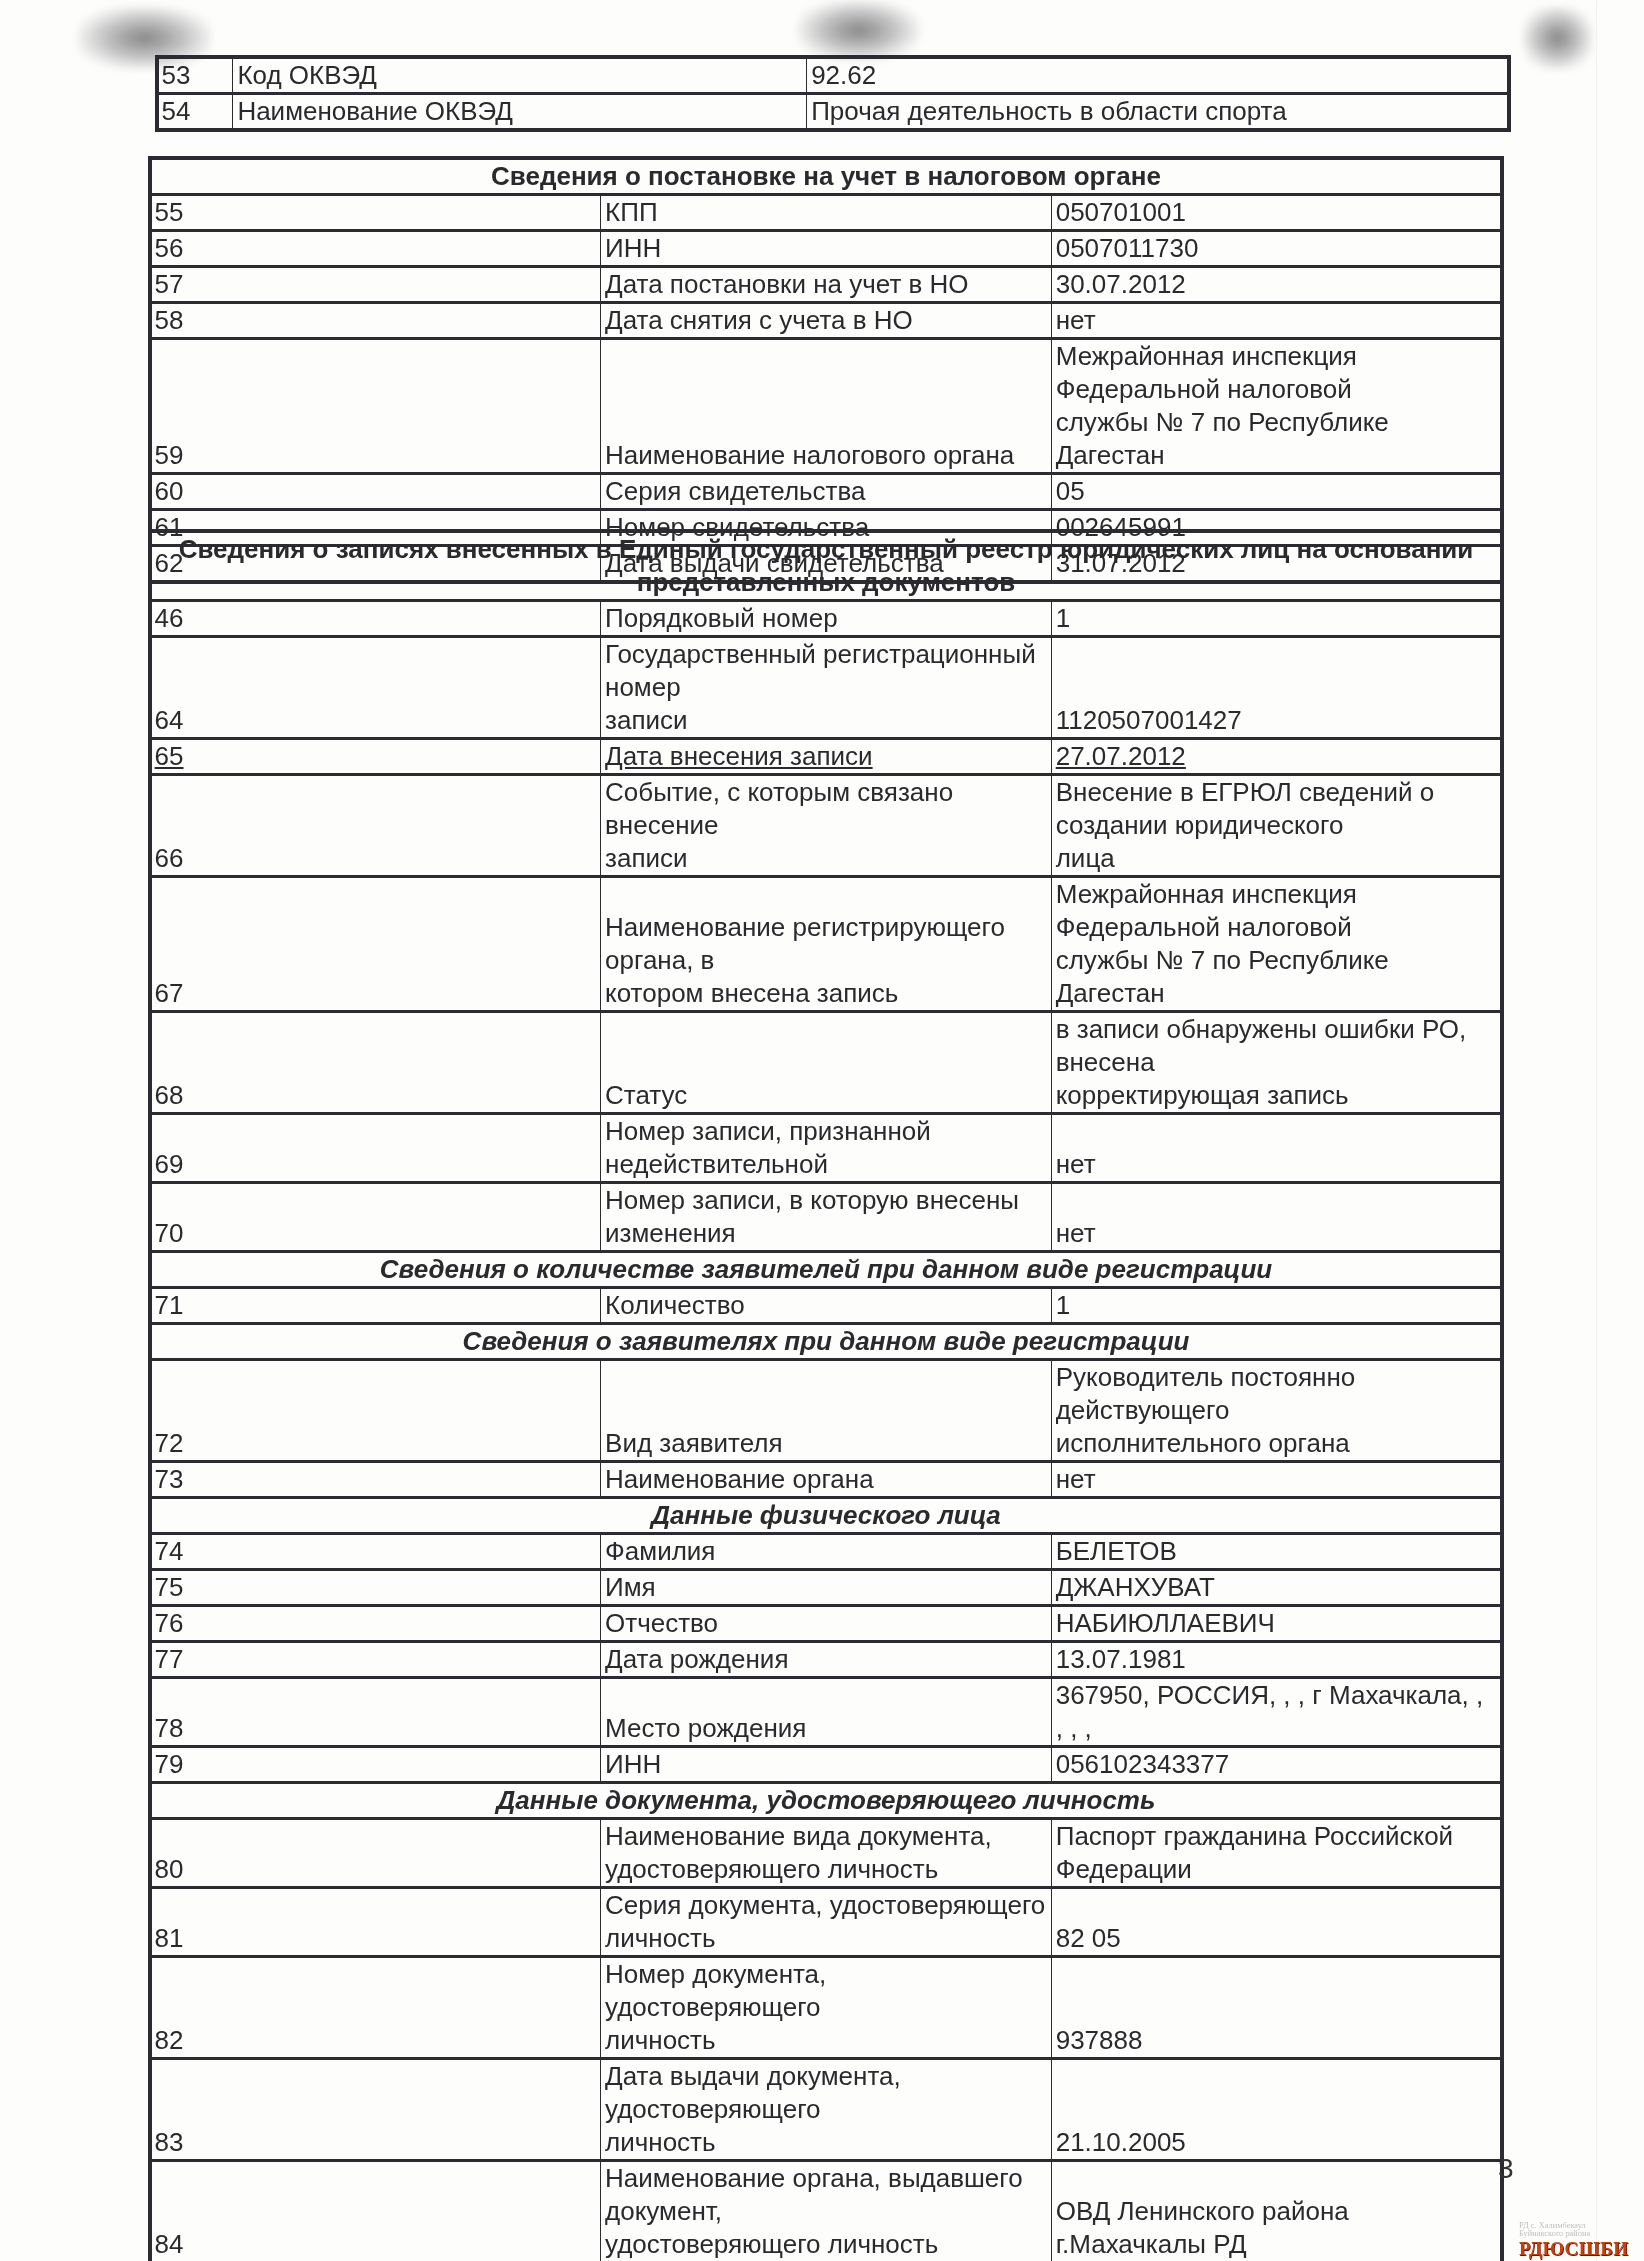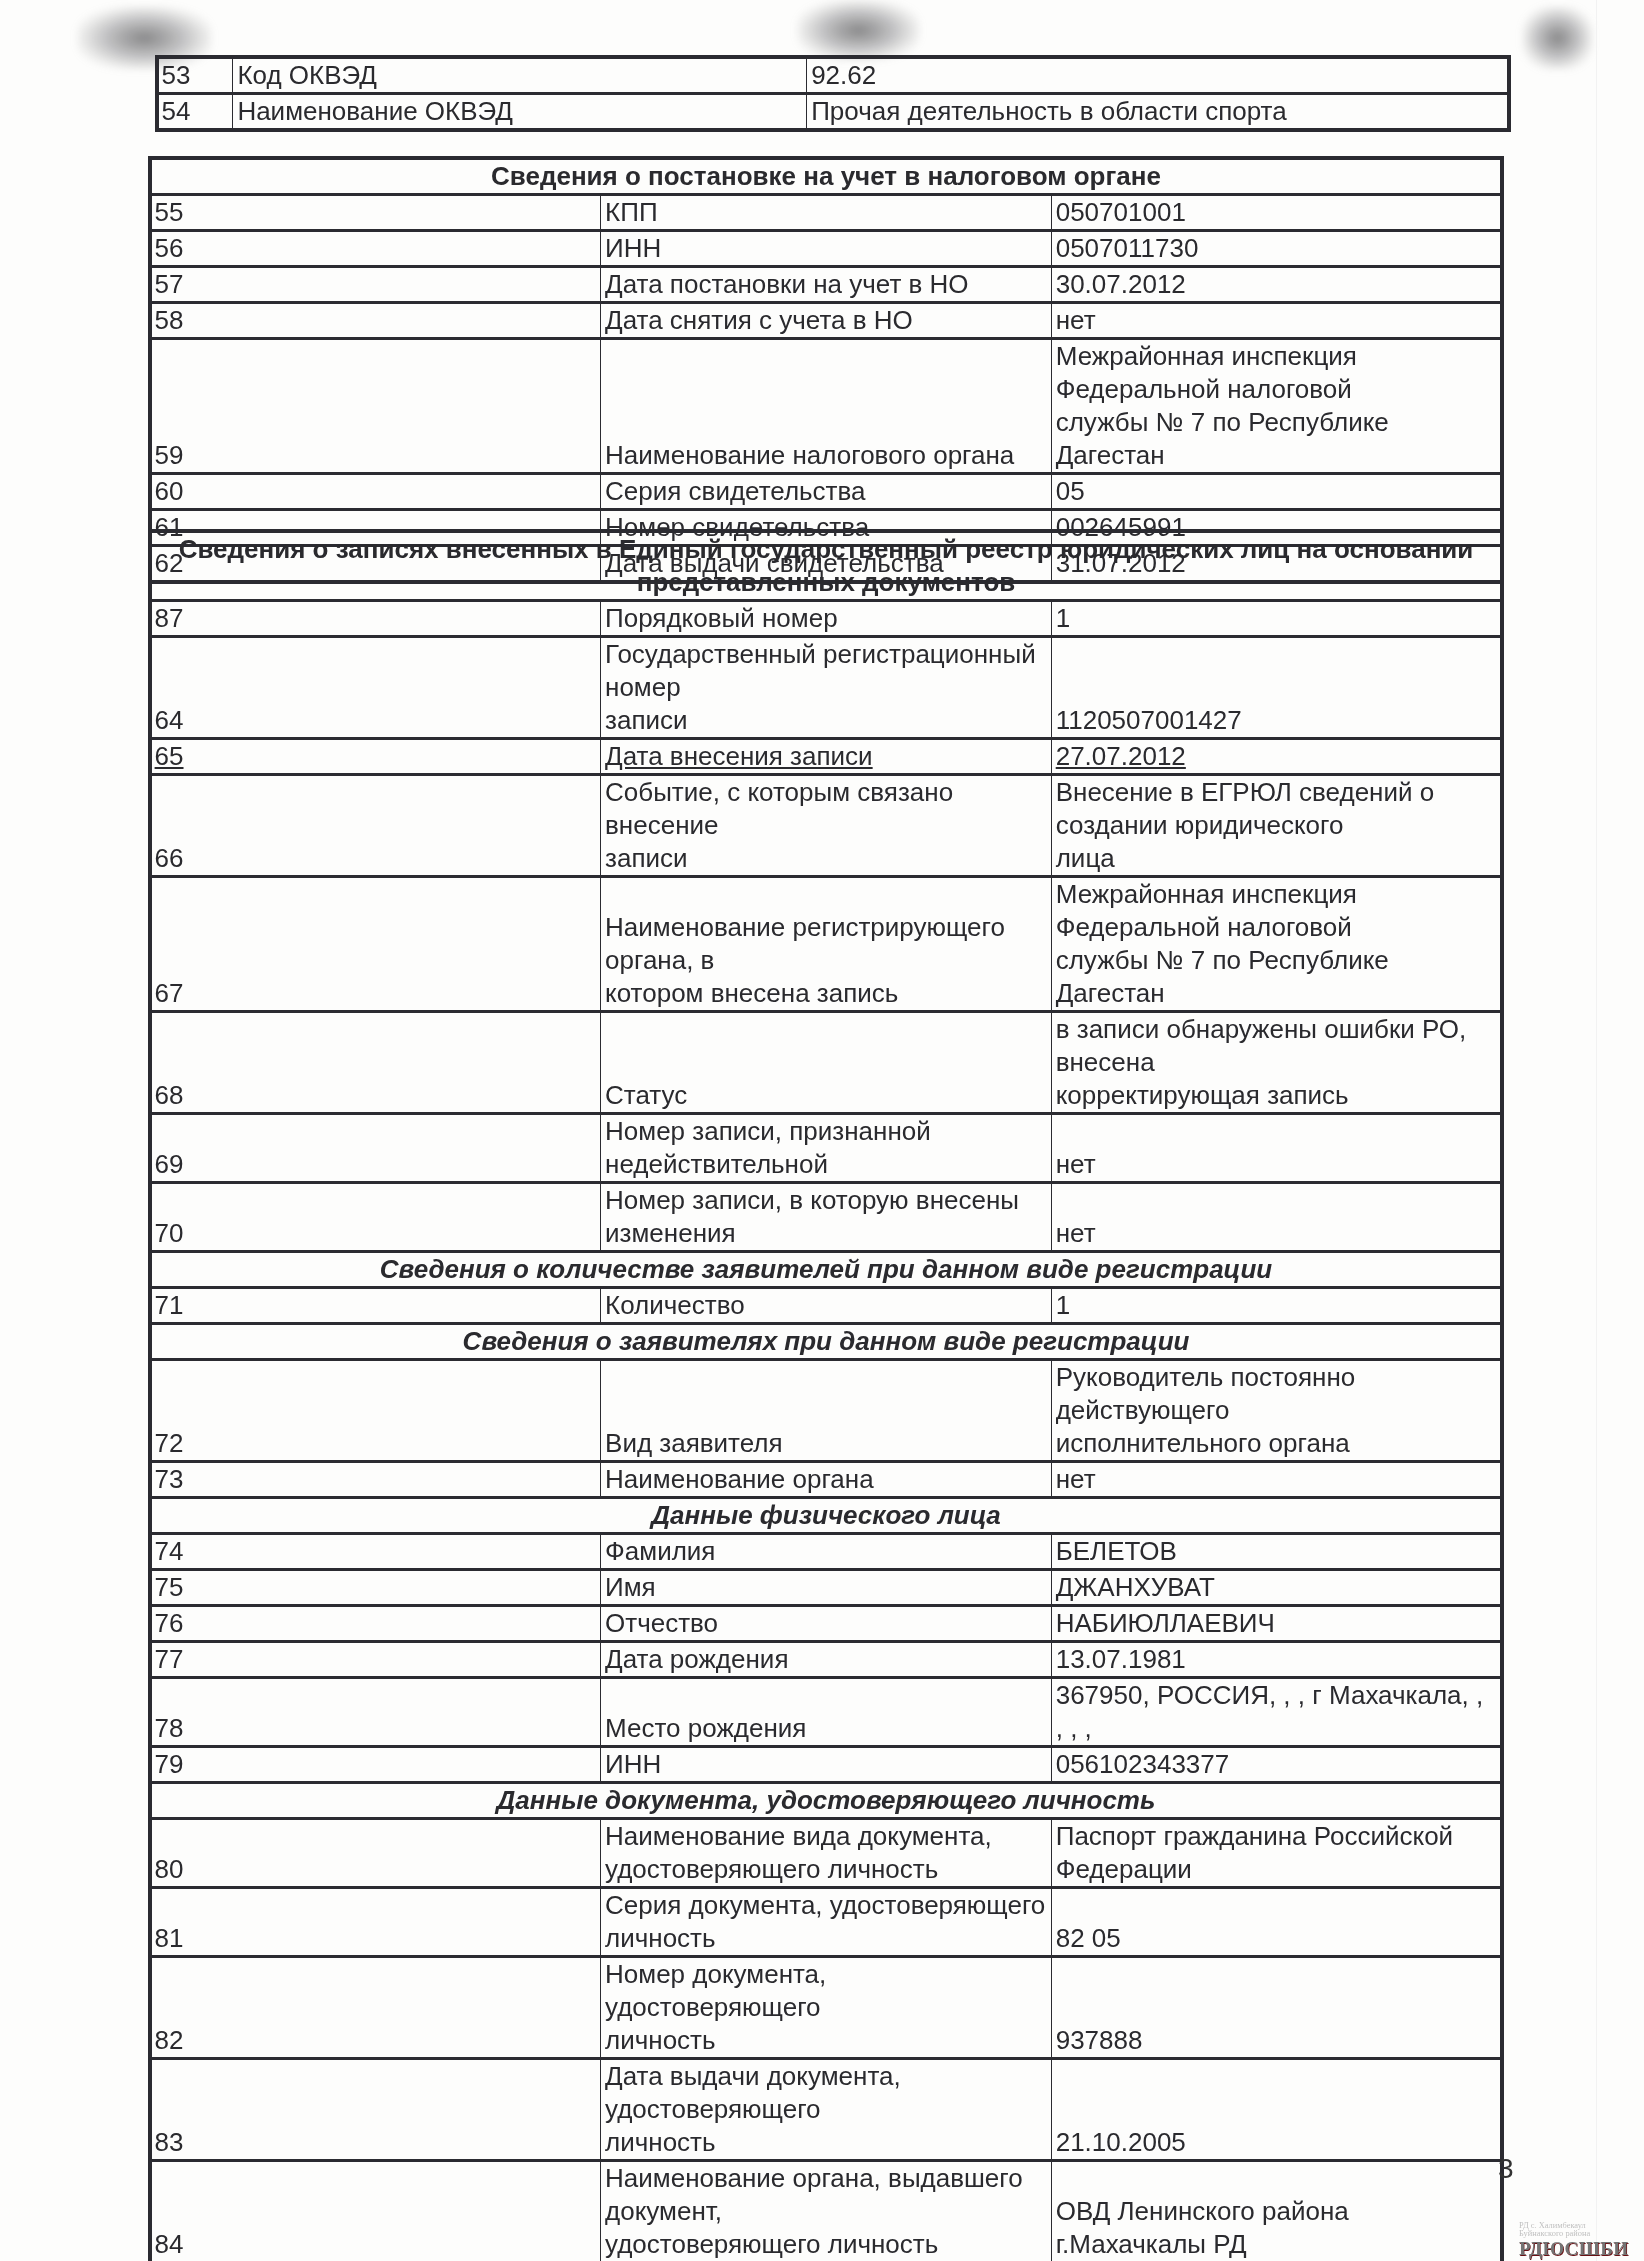--- a/index.html
+++ b/index.html
@@ -36,21 +36,21 @@
   .page-number {
     position: absolute; left: 1498px; top: 2153px;
     font-size: 28px; color: #333;
   }
   .stamp {
     position: absolute; left: 1519px; top: 2222px; width: 116px;
     line-height: 1;
     font-family: Liberation Serif, serif;
   }
   .stamp .small { font-size: 8.4px; color: #bfbfbf; display: block; }
-  .stamp .big { font-size: 19.3px; font-weight: bold; color: #737373; letter-spacing: 0.3px; display: block; text-shadow: 0.6px 0.6px 0 #6a0f12; }
+  .stamp .big { font-size: 19.3px; font-weight: bold; color: #c2410c; letter-spacing: 0.3px; display: block; text-shadow: 0.6px 0.6px 0 #6a0f12; }
   .edge-line { position: absolute; left: 1596px; top: 0; width: 1.3px; height: 2261px; background: #f2f2f2; }
 </style>
 </head>
 <body>
 
 <div class="smudge" style="left:77px; top:6.4px; width:135px; height:64px;"></div>
 <div class="smudge" style="left:797px; top:0px; width:123px; height:61px;"></div>
 <div class="smudge" style="left:1522px; top:6.4px; width:71px; height:64px;"></div>
 <div class="edge-line"></div>
 
@@ -117,21 +117,21 @@
   </tr>
 </tbody>
   </table>
 
 <table class="doc-table" style="top:529px;">
   <tbody>
       <tr style="height:66px;">
     <td class="sec" colspan="3">Сведения о записях внесенных в Единый государственный реестр юридических лиц на основании представленных документов</td>
   </tr>
   <tr class="row" style="height:33px;">
-    <td class="num">87</td>
+    <td class="num">46</td>
     <td class="lbl">Порядковый номер</td>
     <td>1</td>
   </tr>
   <tr class="row" style="height:66px;">
     <td class="num">64</td>
     <td class="lbl">Государственный регистрационный номер
 записи</td>
     <td>1120507001427</td>
   </tr>
   <tr class="row" style="height:33px;text-decoration:underline;">

